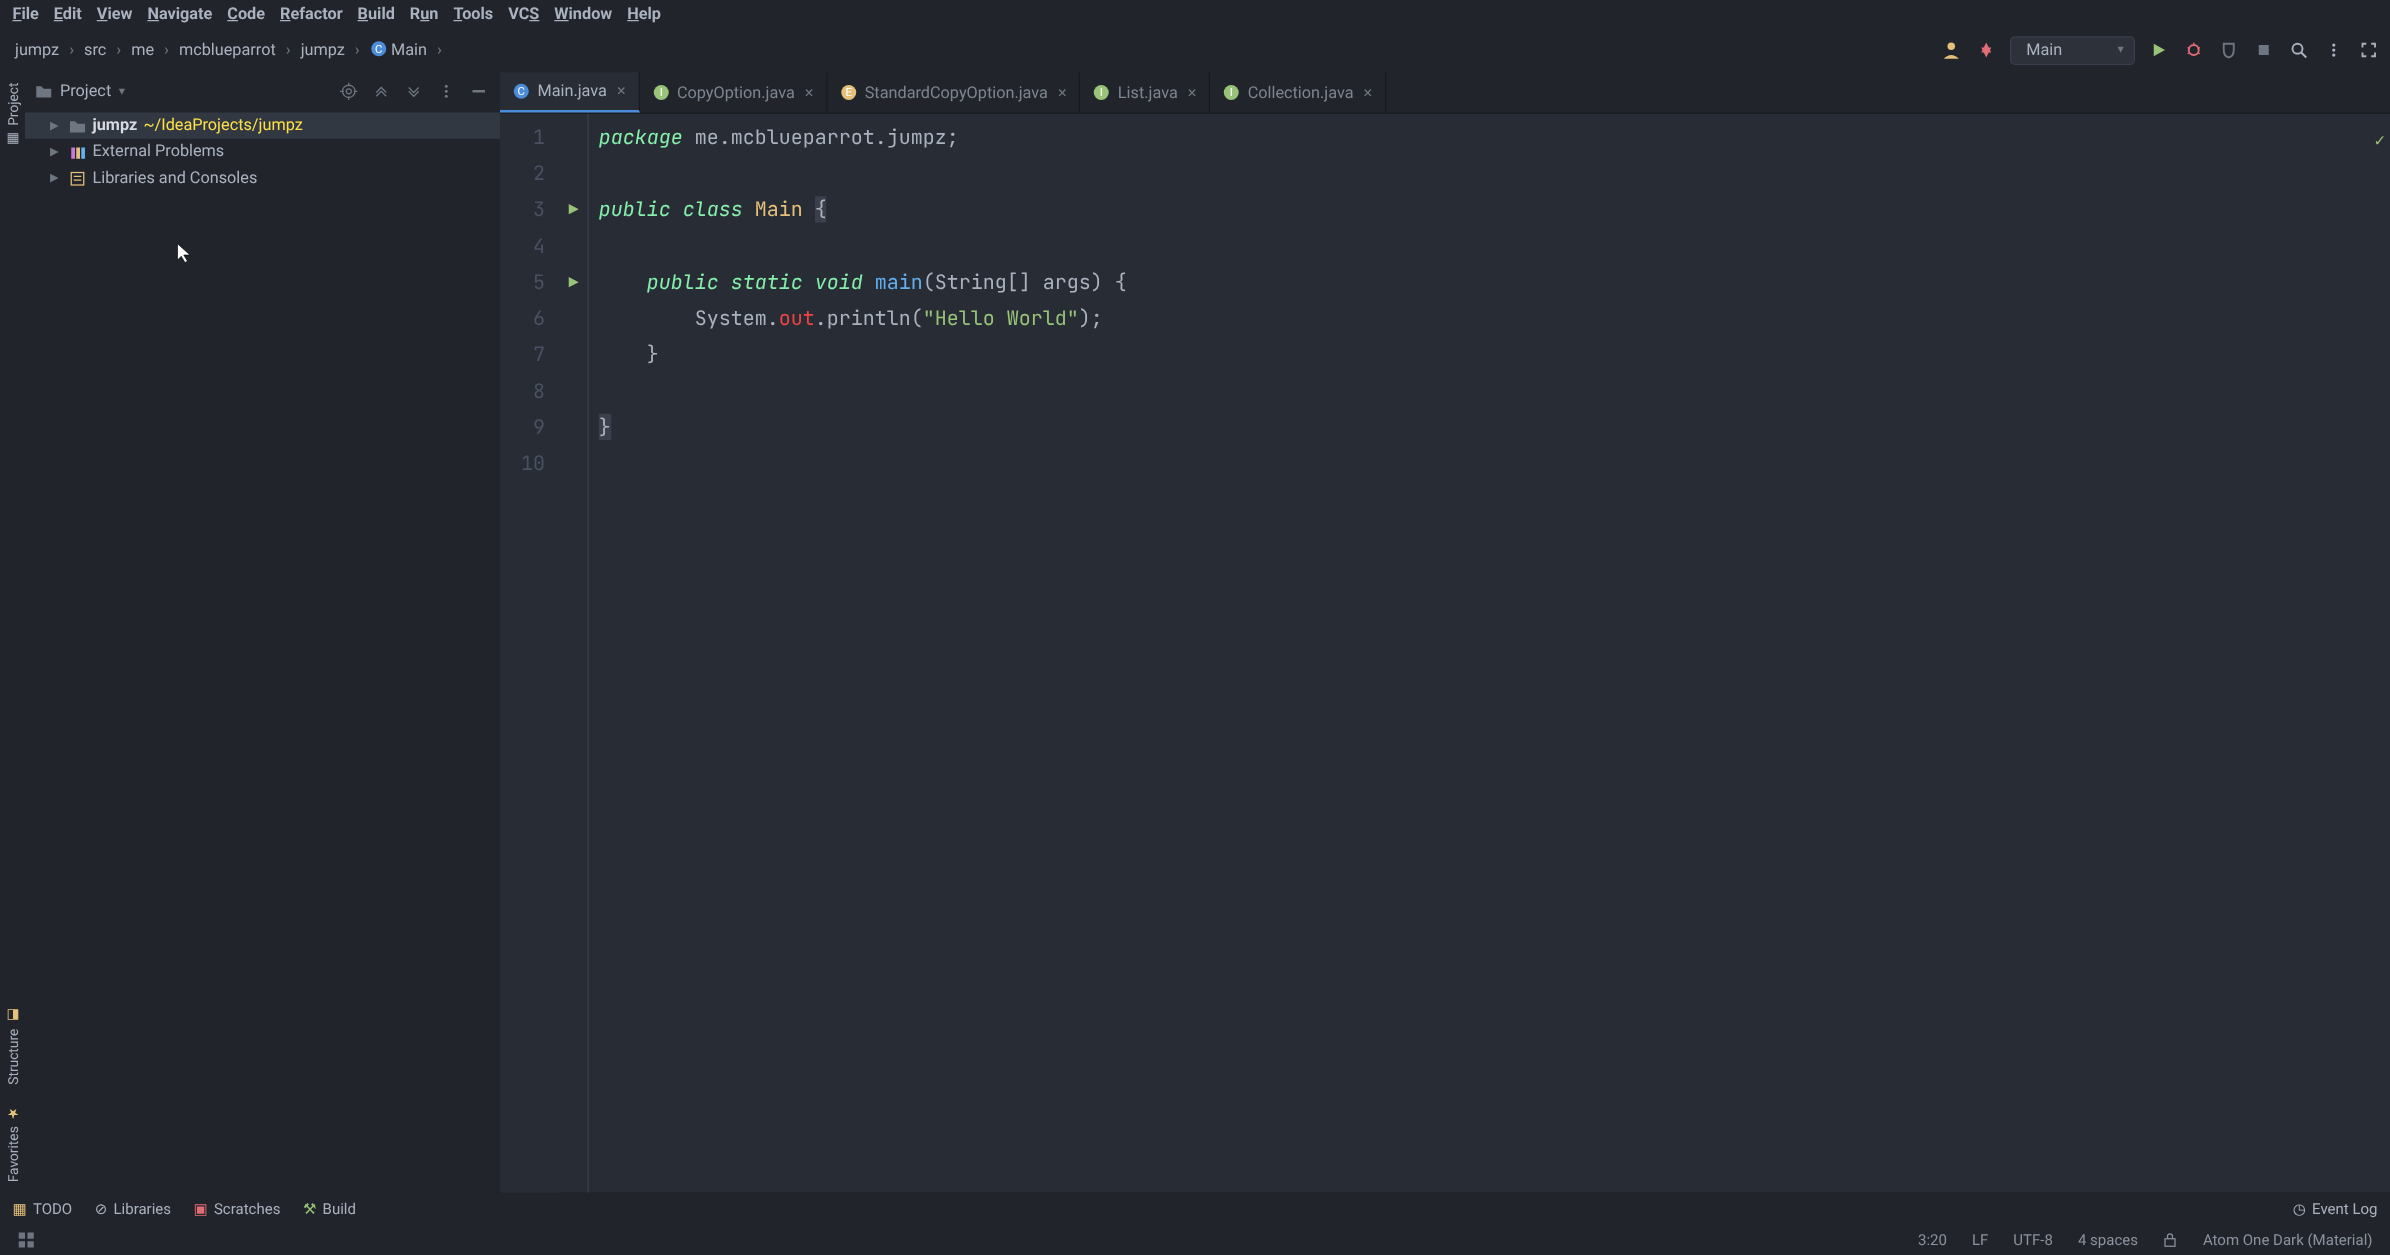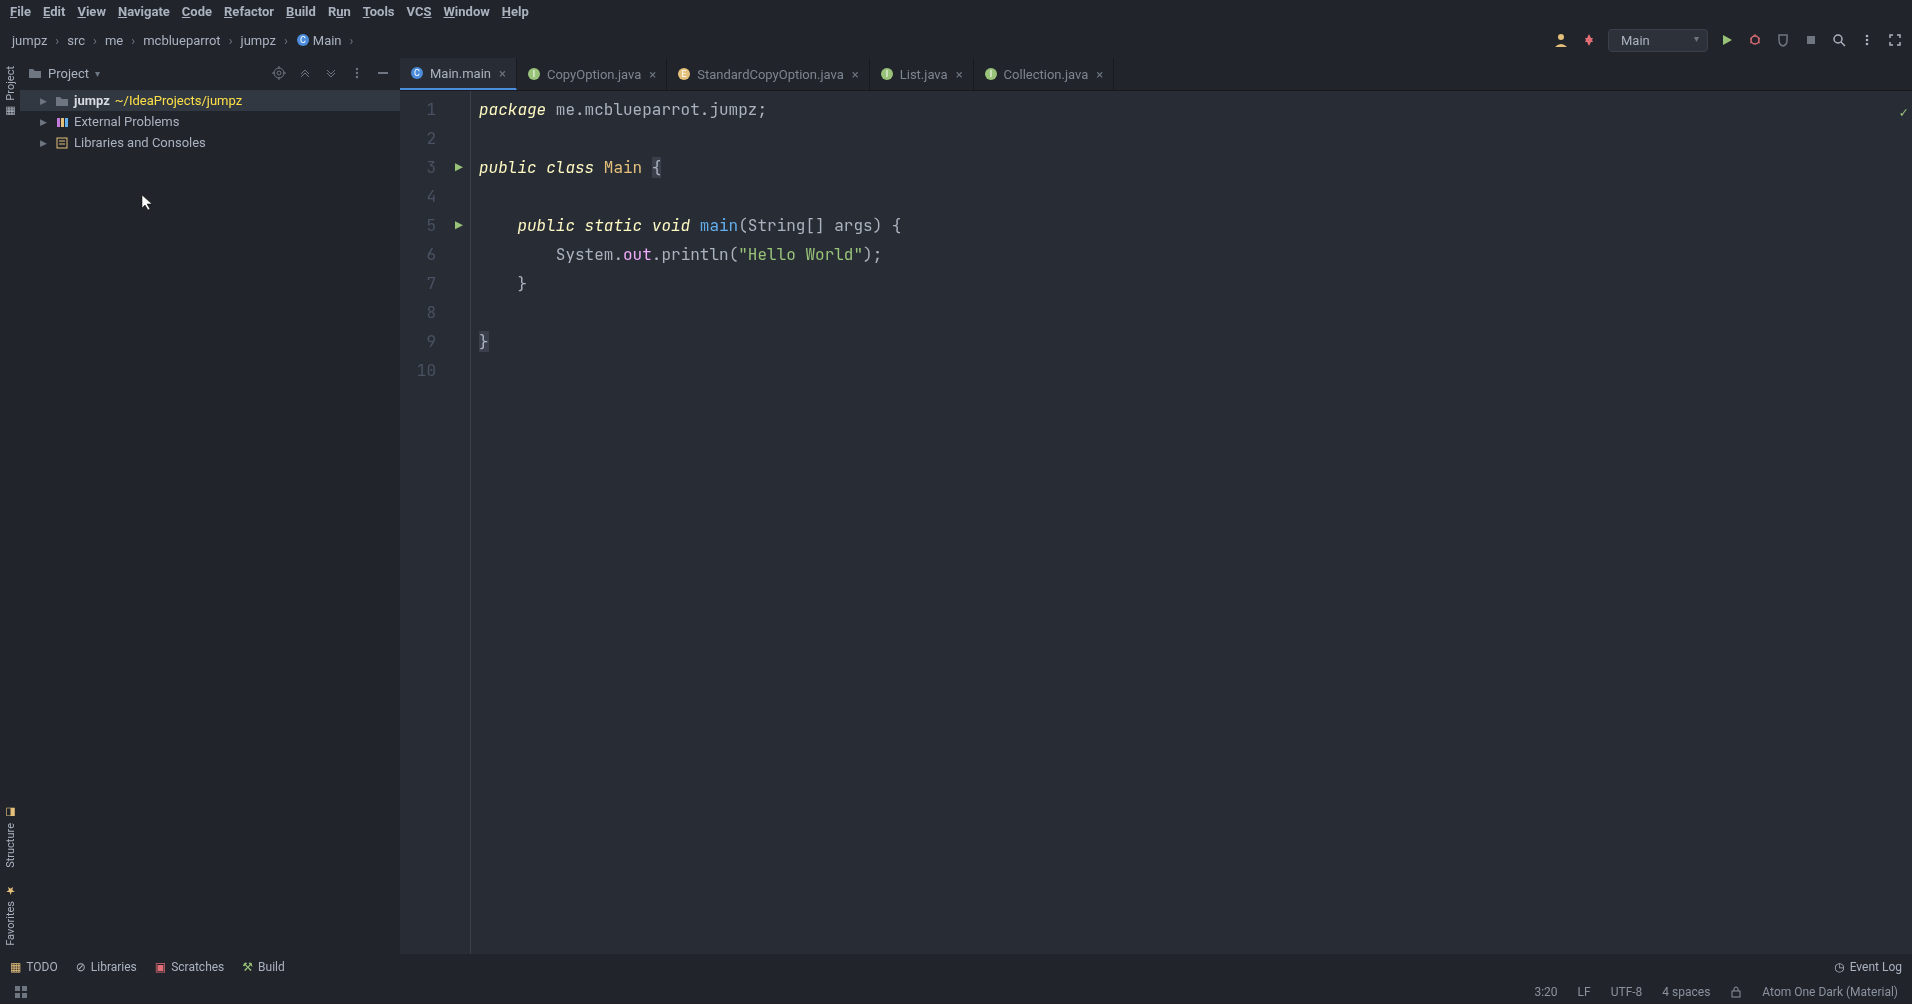--- a/index.html
+++ b/index.html
@@ -209,25 +209,25 @@
   justify-content: center;
 }
 .run-tri { color: #98c379; font-size: 13px; }
 .code {
   flex: 1;
   padding: 4px 0 4px 8px;
   color: #abb2bf;
   border-left: 1px solid #3a3f4b;
 }
 .code-line { height: 29px; white-space: pre; }
-.kw { color: #fef9c3; font-style: italic; }
+.kw { color: #86efac; font-style: italic; }
 .cls { color: #e5c07b; }
 .fn { color: #61afef; }
 .str { color: #98c379; }
-.field { color: #f0abfc; }
+.field { color: #ef4444; }
 .highlight-brace { background: #3a3f4b; }
 .indicator-bar {
   position: absolute;
   right: 4px;
   top: 6px;
 }
 .green-check { color: #98c379; font-size: 14px; }
 .bottom-bar {
   display: flex;
   align-items: center;
@@ -475,21 +475,21 @@
 
   <div class="editor-area">
     <div class="tabs-row">
       <div class="tab active">
         <span>
             <svg width="14" height="14">
               <circle cx="7" cy="7" r="6" class="class-fill"></circle>
               <text x="7" y="10" font-size="9" text-anchor="middle" fill="#fff">C</text>
             </svg>
           </span>
-        <span>Main.main</span>
+        <span>Main.java</span>
         <span class="tab-close">×</span>
       </div>
       <div class="tab">
         <span>
             <svg width="14" height="14">
               <circle cx="7" cy="7" r="6" class="interface-fill"></circle>
               <text x="7" y="10" font-size="9" text-anchor="middle" fill="#fff">I</text>
             </svg>
           </span>
         <span>CopyOption.java</span>

